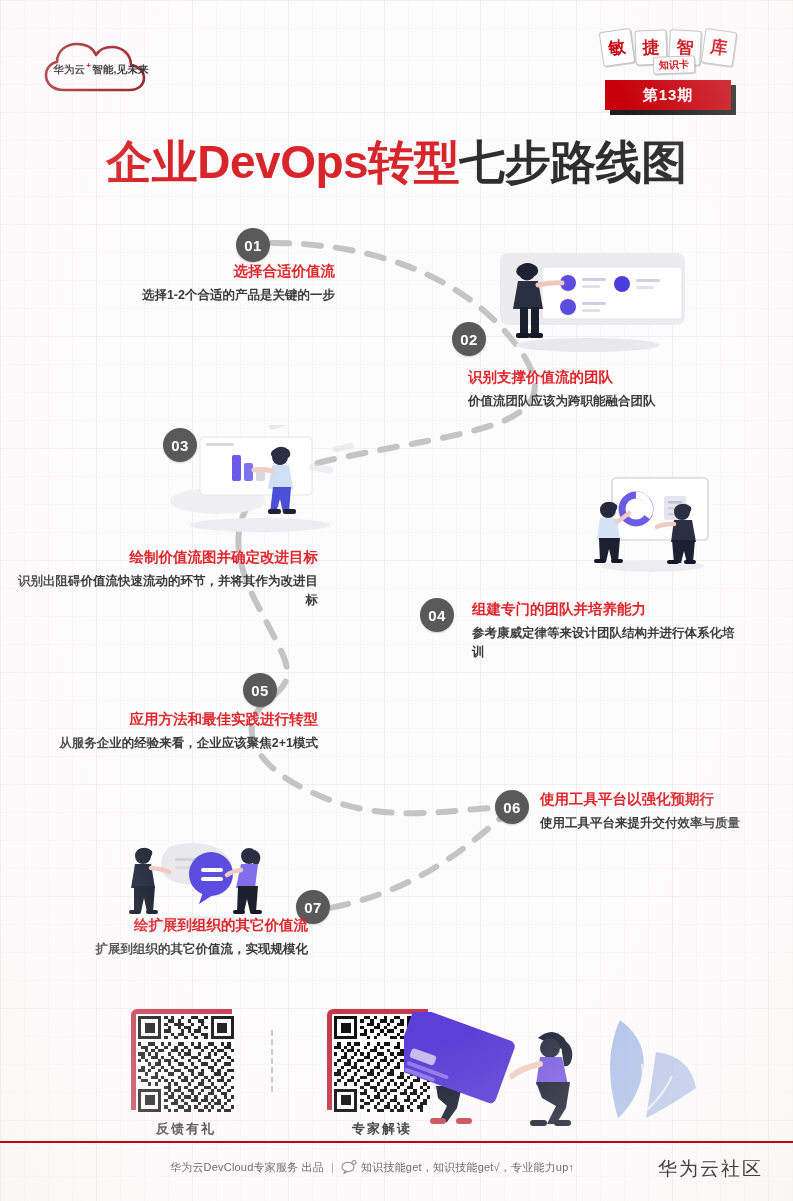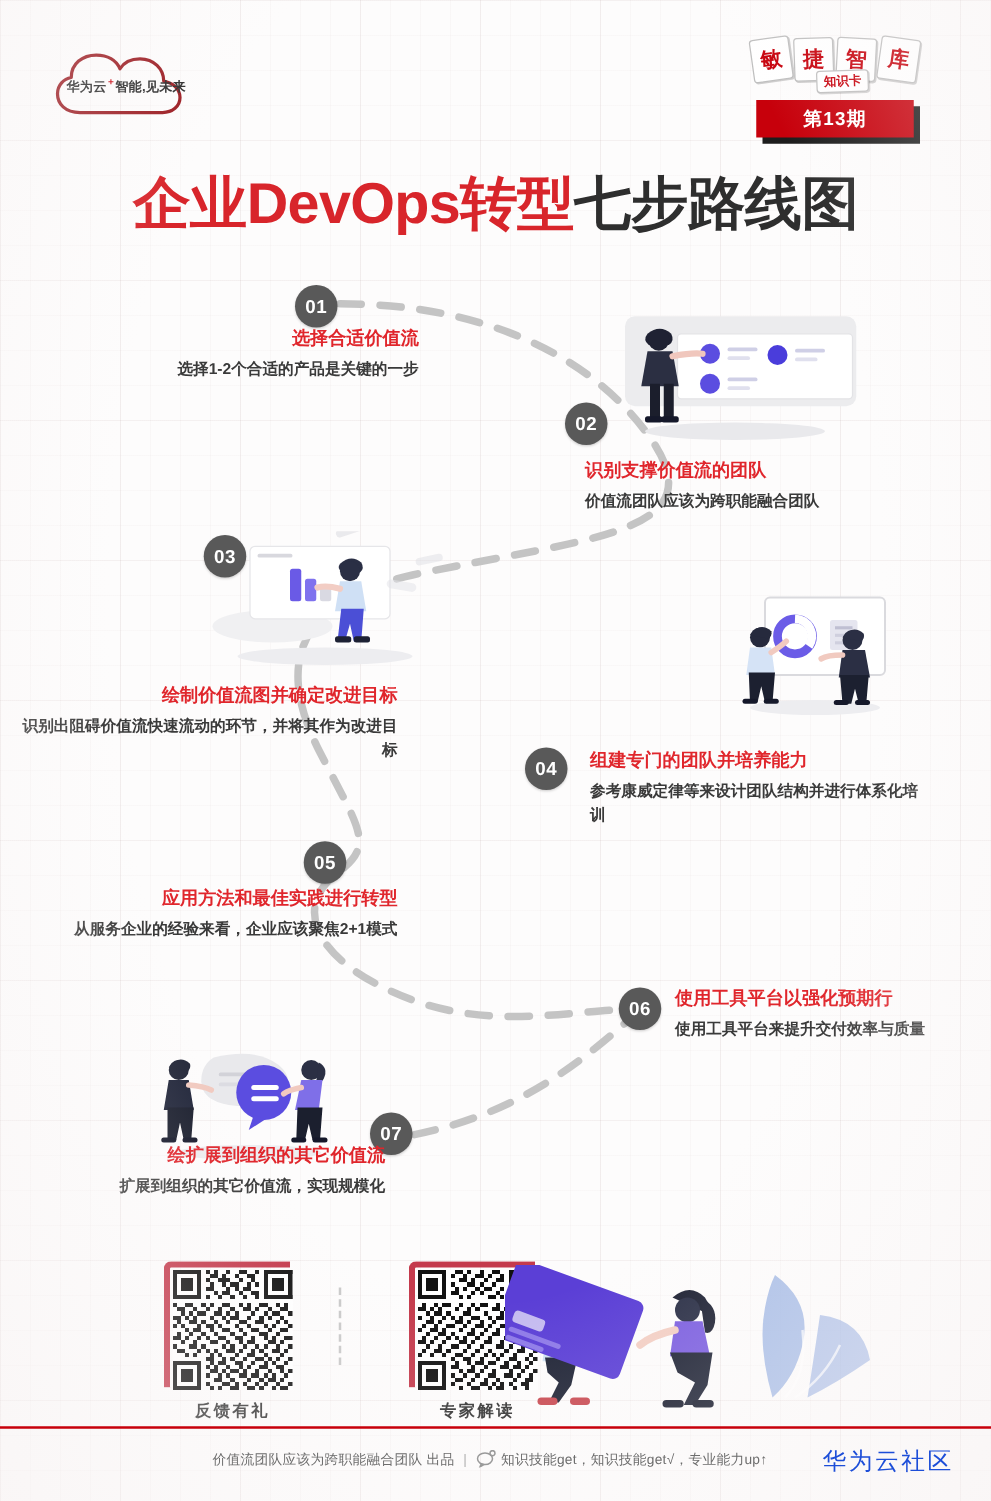--- a/index.html
+++ b/index.html
@@ -251,21 +251,21 @@
   .footer-chat {
     display: inline-block;
     vertical-align: -3px;
     margin-right: 4px;
   }
   .watermark {
     position: absolute;
     right: 30px;
     top: 1156px;
     font-size: 19px;
-    color: #1d4ed8;
+    color: #404040;
     letter-spacing: 2px;
   }
 </style>
 </head>
 <body>
 
 <div id="poster">
   <div class="grid-bg"></div>
 
   <div class="logo-wrap">
@@ -945,20 +945,20 @@
       <rect x="126" y="108" width="17" height="6" rx="3" fill="#191d2e"></rect>
       <rect x="150" y="108" width="17" height="6" rx="3" fill="#191d2e"></rect>
       <path d="M136 52 q-18 4 -28 12" stroke="#f3cfc4" stroke-width="6" fill="none" stroke-linecap="round"></path>
     </g>
   </svg>
 
   <div class="vignette"></div>
 
   <div class="footer-rule"></div>
   <div class="footer-text">
-    <span>价值流团队应该为跨职能融合团队 出品</span><span class="footer-sep">|</span><svg class="footer-chat" width="16" height="14" viewBox="0 0 16 14">
+    <span>华为云DevCloud专家服务 出品</span><span class="footer-sep">|</span><svg class="footer-chat" width="16" height="14" viewBox="0 0 16 14">
         <ellipse cx="7" cy="7" rx="6" ry="4.6" fill="none" stroke="#9a9a9a" stroke-width="1.2"></ellipse>
         <path d="M4 11 l-1 2.5 l3 -1.8 z" fill="none" stroke="#9a9a9a" stroke-width="1.2"></path>
         <circle cx="13" cy="2.5" r="2" fill="none" stroke="#9a9a9a" stroke-width="1.2"></circle>
       </svg><span>知识技能get，知识技能get√，专业能力up↑</span>
   </div>
   <div class="watermark">华为云社区</div>
 </div>
 
 </body></html>

